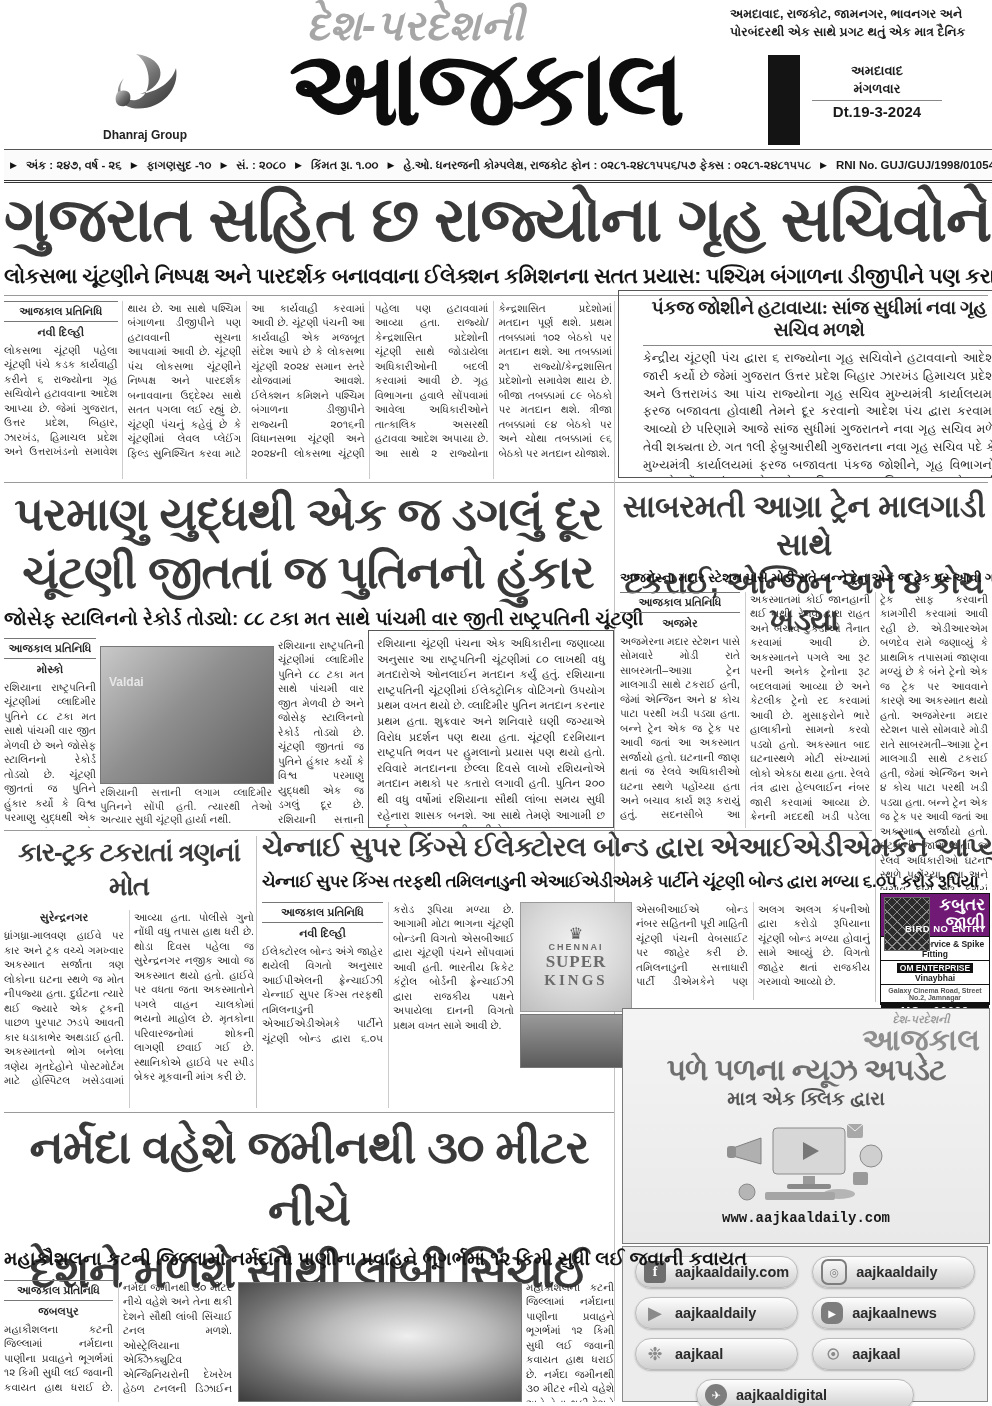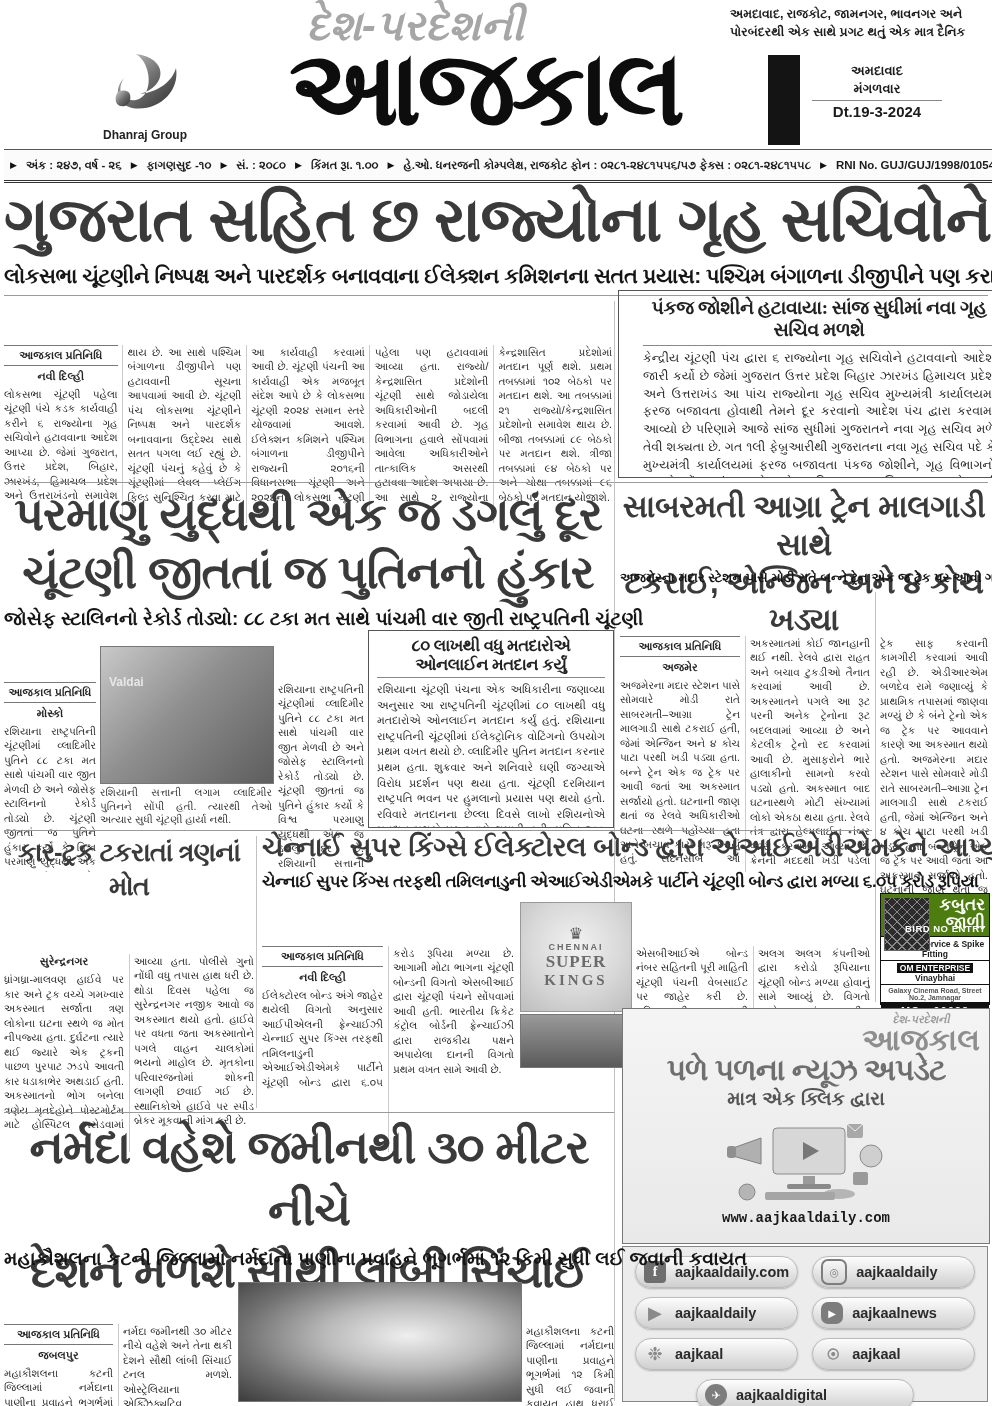--- a/index.html
+++ b/index.html
@@ -1,19 +1,19 @@
 <!DOCTYPE html>
 <html><head>
 <meta charset="utf-8">
 <style>
   html,body{margin:0;padding:0;background:#e8e8e8;font-family:"Liberation Sans","DejaVu Sans",sans-serif;}
   #page{position:relative;width:992px;height:1406px;margin:0 auto;background:#ffffff;overflow:hidden;color:#1c1c1c;}
   .abs{position:absolute;}
   .just{text-align:justify;}
-  .cols{overflow:hidden;text-align:justify;color:#262626;margin-top:44px;}
+  .cols{overflow:hidden;text-align:justify;color:#262626;}
   .body-txt{font-size:10.5px;line-height:1.38;}
   .byline{font-weight:bold;text-align:center;font-size:11px;line-height:1.5;border-top:1px solid #777;border-bottom:1px solid #777;margin-bottom:3px;padding:1px 0;}
   .dateline{font-weight:bold;text-align:center;font-size:11px;margin-bottom:3px;}
   .headline{font-weight:bold;color:#3a3a3a;letter-spacing:-1px;}
   .deck{font-weight:bold;color:#151515;}
   .hrule{background:#9a9a9a;height:1px;}
   .vrule{background:#c2c2c2;width:1px;}
   .photo{background:linear-gradient(135deg,#c9c9c9 0%,#8f8f8f 45%,#5d5d5d 100%);border:1px solid #777;}
   .caption{font-size:10.5px;line-height:1.3;text-align:justify;color:#333;}
   
@@ -22,21 +22,21 @@
   
   .infobar{display:flex;align-items:center;gap:9px;border-top:1.5px solid #555;border-bottom:3px double #333;background:#fbfbfb;font-size:11.5px;font-weight:bold;padding:0 6px;white-space:nowrap;overflow:hidden;}
   .infobar .tri{font-size:9px;color:#111;}
   
   .sidebox{border:1.5px solid #555;padding:6px 24px;font-family:Liberation Serif, serif;}
   .sidebox h3{margin:0 0 4px 0;font-size:19px;color:#222;border-bottom:1px solid #888;padding-bottom:4px;text-align:center;letter-spacing:-0.5px;}
   .innerbox{border:1.5px solid #555;padding:5px 8px;background:#fff;}
   .innerbox h4{margin:0 0 4px 0;font-size:16.5px;color:#222;border-bottom:1px solid #888;padding-bottom:3px;text-align:center;letter-spacing:-0.5px;}
   
   .pigeon{border:1px solid #111;font-family:"Liberation Sans",sans-serif;}
-  .pigeon .top{background:#4d7c0f;color:#fff;position:relative;height:42px;}
+  .pigeon .top{background:#701a75;color:#fff;position:relative;height:42px;}
   .pigeon .net{position:absolute;left:3px;top:3px;width:44px;height:52px;background:
       repeating-linear-gradient(45deg,#888 0 1px,transparent 1px 7px),
       repeating-linear-gradient(-45deg,#888 0 1px,transparent 1px 7px),#2b2b2b;border:1px solid #666;}
   .pigeon .t1{position:absolute;right:4px;top:2px;font-size:17px;font-weight:bold;text-align:right;line-height:1.05;}
   .pigeon .t2{position:absolute;right:3px;bottom:2px;font-size:9.5px;font-weight:bold;letter-spacing:0.5px;}
   .pigeon .row{font-size:8.5px;font-weight:bold;text-align:center;border-top:1px solid #111;padding:1.5px 1px;}
   .pigeon .inv{background:#111;color:#fff;}
   
   .newsad{border:1px solid #777;background:linear-gradient(#f4f4f4,#e9e9e9);}
   .newsad .brand-script{color:#9a9a9a;font-size:11px;font-weight:bold;font-style:italic;text-align:center;}
@@ -140,21 +140,20 @@
     <span>રશિયાના રાષ્ટ્રપતિની ચૂંટણીમાં વ્લાદિમીર પુતિને ૮૮ ટકા મત સાથે પાંચમી વાર જીત મેળવી છે અને જોસેફ સ્ટાલિનનો રેકોર્ડ તોડ્યો છે. ચૂંટણી જીતતાં જ પુતિને હુંકાર કર્યો કે વિશ્વ પરમાણુ યુદ્ધથી એક જ ડગલું દૂર છે. રશિયાની સત્તાની લગામ વ્લાદિમીર પુતિનને સોંપાઈ ત્યારથી તેઓ અત્યાર સુધી ચૂંટણી હાર્યા નથી. પુતિને કહ્યું કે રશિયા સામે ગમે તેટલા પડકારો આવે, અમે ઝૂકીશું નહીં. પશ્ચિમી દેશોને ચેતવણી આપતા તેમણે કહ્યું કે નાટો અને રશિયા વચ્ચે સીધો સંઘર્ષ ત્રીજા વિશ્વ યુદ્ધ તરફ દોરી જશે.</span>
   </div>
   <div class="abs photo" style="left:100px;top:646px;width:172px;height:136px;">
     <span style="position:absolute;left:8px;top:28px;color:#e8e8e8;font-size:12px;font-weight:bold;">Valdai</span>
   </div>
   <div class="abs caption" style="left:100px;top:786px;width:172px;height:42px;overflow:hidden;">રશિયાની સત્તાની લગામ વ્લાદિમીર પુતિનને સોંપી હતી. ત્યારથી તેઓ અત્યાર સુધી ચૂંટણી હાર્યા નથી.</div>
   <div class="abs cols body-txt" style="left:278px;top:638px;width:86px;height:190px;">
     <span>રશિયાના રાષ્ટ્રપતિની ચૂંટણીમાં વ્લાદિમીર પુતિને ૮૮ ટકા મત સાથે પાંચમી વાર જીત મેળવી છે અને જોસેફ સ્ટાલિનનો રેકોર્ડ તોડ્યો છે. ચૂંટણી જીતતાં જ પુતિને હુંકાર કર્યો કે વિશ્વ પરમાણુ યુદ્ધથી એક જ ડગલું દૂર છે. રશિયાની સત્તાની લગામ વ્લાદિમીર પુતિનને સોંપાઈ ત્યારથી તેઓ અત્યાર સુધી ચૂંટણી હાર્યા નથી. પુતિને કહ્યું કે રશિયા સામે ગમે તેટલા પડકારો આવે, અમે ઝૂકીશું નહીં. પશ્ચિમી દેશોને ચેતવણી આપતા તેમણે કહ્યું કે નાટો અને રશિયા વચ્ચે સીધો સંઘર્ષ ત્રીજા વિશ્વ યુદ્ધ તરફ દોરી જશે.</span>
   </div>
   <div class="abs innerbox" style="left:368px;top:630px;width:228px;height:186px;overflow:hidden;">
-    <h4>૮૦ લાખથી વધુ મતદારોએ ઓનલાઈન મતદાન કર્યું</h4>
     <div class="just" style="font-size:11px;line-height:1.42;color:#262626;">રશિયાના ચૂંટણી પંચના એક અધિકારીના જણાવ્યા અનુસાર આ રાષ્ટ્રપતિની ચૂંટણીમાં ૮૦ લાખથી વધુ મતદારોએ ઓનલાઈન મતદાન કર્યું હતું. રશિયાના રાષ્ટ્રપતિની ચૂંટણીમાં ઈલેક્ટ્રોનિક વોટિંગનો ઉપયોગ પ્રથમ વખત થયો છે. વ્લાદિમીર પુતિન મતદાન કરનાર પ્રથમ હતા. શુક્રવાર અને શનિવારે ઘણી જગ્યાએ વિરોધ પ્રદર્શન પણ થયા હતા. ચૂંટણી દરમિયાન રાષ્ટ્રપતિ ભવન પર હુમલાનો પ્રયાસ પણ થયો હતો. રવિવારે મતદાનના છેલ્લા દિવસે લાખો રશિયનોએ મતદાન મથકો પર કતારો લગાવી હતી. પુતિન ૨૦૦ થી વધુ વર્ષોમાં રશિયાના સૌથી લાંબા સમય સુધી રહેનારા શાસક બનશે. આ સાથે તેમણે આગામી છ વર્ષ માટે સત્તા જાળવી રાખી છે.</div>
   </div>
 
   <div class="abs headline" style="left:620px;top:488px;width:368px;font-size:31px;line-height:1.22;text-align:center;letter-spacing:-0.5px;">
     <div>સાબરમતી આગ્રા ટ્રેન માલગાડી સાથે</div>
     <div>ટકરાઈ, એન્જિન અને ૪ કોચ ખડ્યા</div>
   </div>
   <div class="abs deck" style="left:620px;top:570px;width:368px;font-size:13px;text-align:center;white-space:nowrap;">અજમેરના મદાર સ્ટેશન પાસે મોડી રાતે બન્ને ટ્રેન એક જ ટ્રેક પર આવી ગઈ, બચાવ કાર્ય શરૂ, જાનહાની નથી</div>
   <div class="abs cols body-txt" style="left:620px;top:592px;width:250px;height:236px;column-count:2;column-gap:10px;column-rule:1px solid #ccc;">
     <div class="byline">આજકાલ પ્રતિનિધિ</div>

